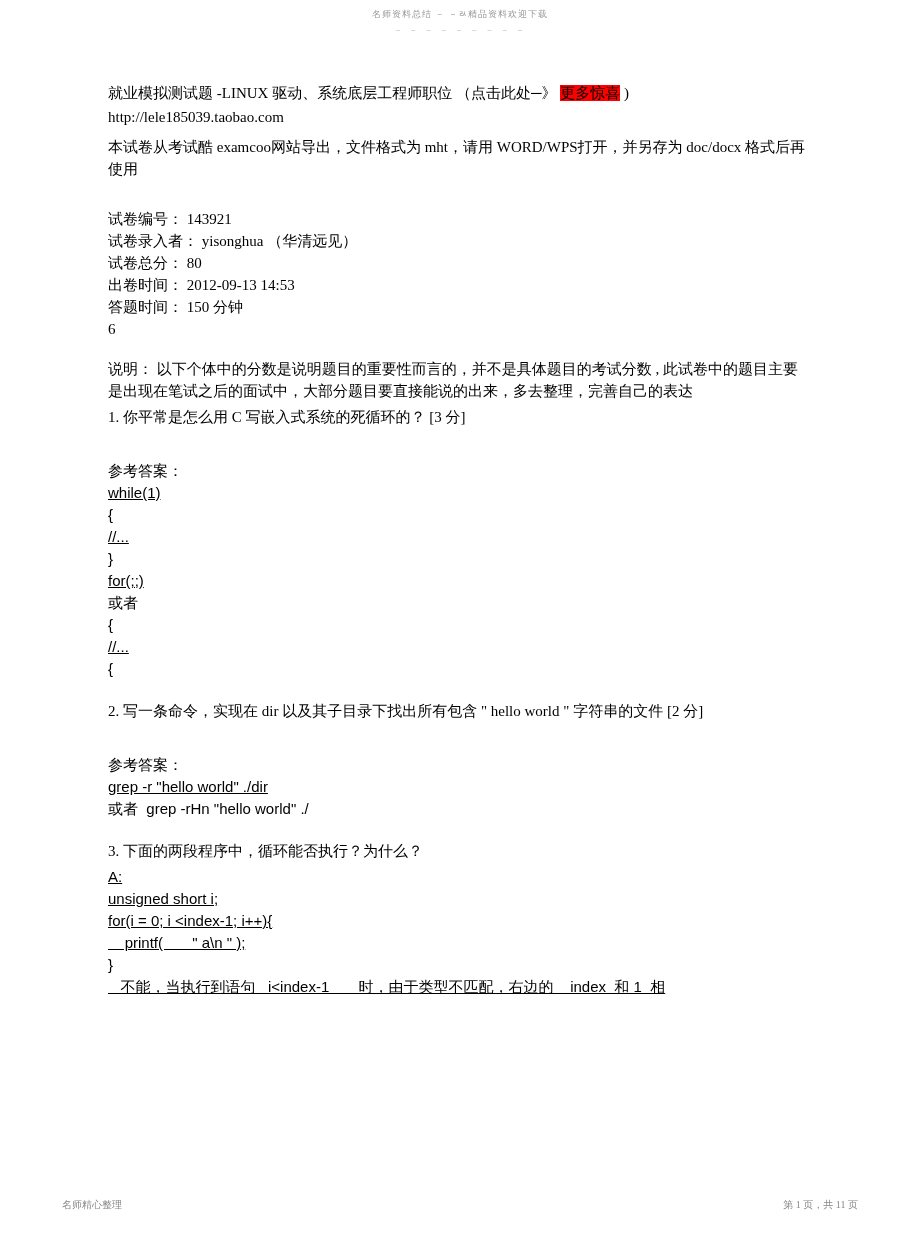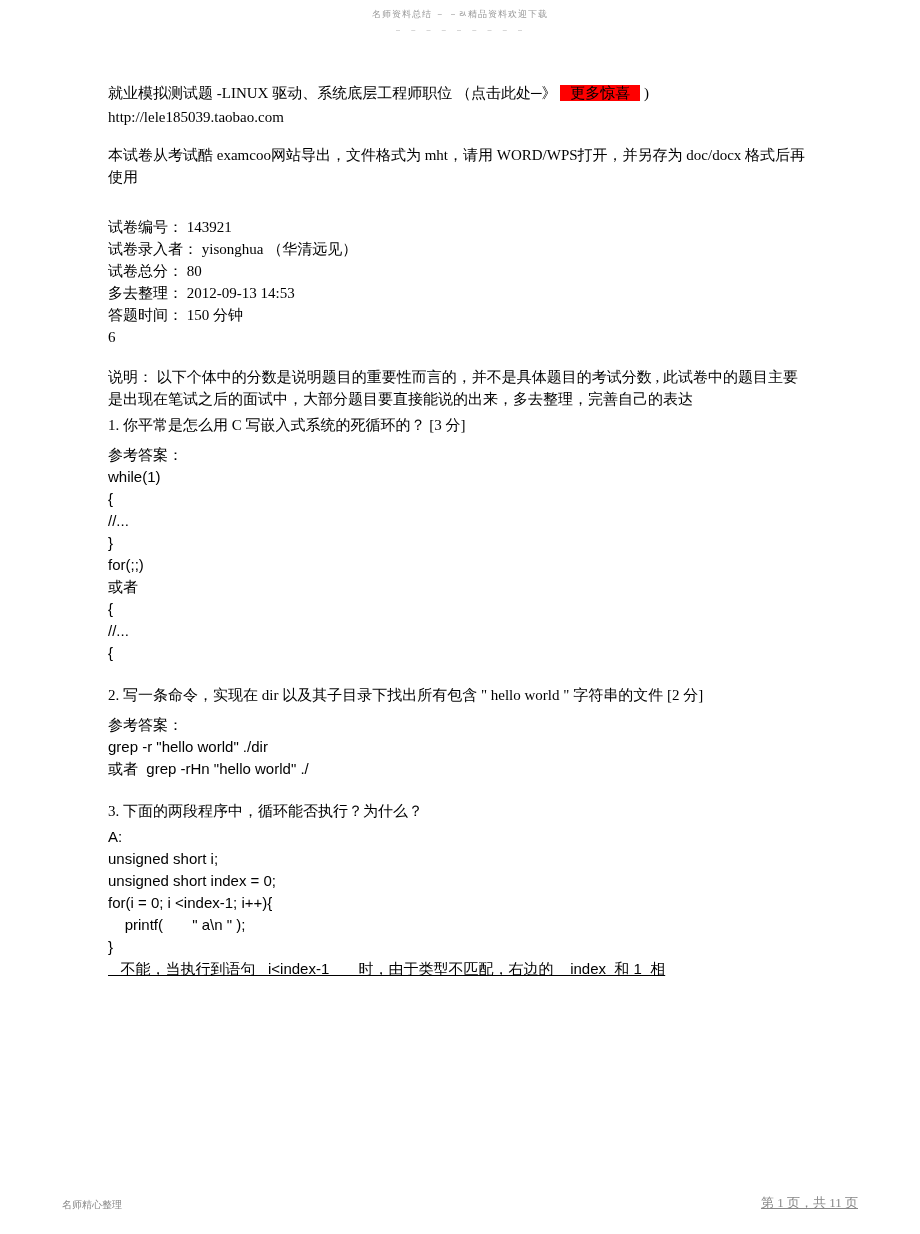--- a/index.html
+++ b/index.html
@@ -38,24 +38,24 @@
     width: 700px;
     font-size: 15px;
     line-height: 22px;
   }
   .title-line {
     margin-bottom: 2px;
   }
   .red-highlight {
     background: #ff0000;
     color: #000;
-    padding: 0 10px;
+    padding: 0 0;
   }
   .url-line {
-    margin-bottom: 16px;
+    margin-bottom: 8px;
   }
   .intro-para {
     margin-bottom: 28px;
   }
   .meta-block {
     margin-bottom: 18px;
   }
   .meta-line {
     line-height: 22px;
   }
@@ -64,48 +64,48 @@
     border-bottom: 1px solid #000;
     width: 56px;
     height: 14px;
     vertical-align: baseline;
     margin: 0 4px;
   }
   .section-para {
     margin-bottom: 4px;
   }
   .answer-block {
-    margin-top: 8px;
+    margin-top: 32px;
     margin-bottom: 20px;
   }
   .ans-line {
     line-height: 22px;
     white-space: pre;
     font-family: "SimSun", "宋体", Arial, sans-serif;
   }
   .mono-ish {
     font-family: Arial, "SimSun", sans-serif;
+    text-decoration: underline;
   }
   .underlined-text {
     text-decoration: underline;
   }
   .footer-left {
     position: absolute;
     bottom: 22px;
     left: 62px;
     font-size: 10px;
     color: #888;
   }
   .footer-right {
     position: absolute;
     bottom: 22px;
     right: 62px;
-    font-size: 13px;
+    font-size: 10px;
     color: #888;
-    text-decoration: underline;
   }
 </style>
 </head>
 <body>
 
 <div class="header-area">
   <span>名师资料总结   －  －ﾭ精品资料欢迎下载</span>
 </div>
 <div class="header-dashes">－ － － － － － － － －</div>
 
@@ -130,21 +130,21 @@
       <span>试卷录入者：</span>
       <span>  </span>
       <span>yisonghua  （华清远见）</span>
     </div>
     <div class="meta-line">
       <span>试卷总分：</span>
       <span>   </span>
       <span>80</span>
     </div>
     <div class="meta-line">
-      <span>多去整理：</span>
+      <span>出卷时间：</span>
       <span>   </span>
       <span>2012-09-13 14:53</span>
     </div>
     <div class="meta-line">
       <span>答题时间：</span>
       <span>   </span>
       <span>150 分钟</span>
     </div>
     <div class="meta-line"> 6</div>
   </div>
@@ -179,21 +179,20 @@
 
   <div class="answer-block">
     <div class="ans-line">参考答案：</div>
     <div class="ans-line mono-ish">grep -r "hello world" ./dir</div>
     <div class="ans-line">或者  grep -rHn "hello world" ./</div>
   </div>
 
   <div class="section-para">3.  下面的两段程序中，循环能否执行？为什么？</div>
   <div class="ans-line mono-ish">A:</div>
   <div class="ans-line mono-ish">unsigned short i;</div>
-  <div class="ans-line mono-ish">unsigned short index = 0;</div>
   <div class="ans-line mono-ish">for(i = 0; i &lt;index-1; i++){</div>
   <div class="ans-line mono-ish">    printf(       " a\n " );</div>
   <div class="ans-line mono-ish">}</div>
   <div class="ans-line underlined-text">   不能，当执行到语句   i&lt;index-1       时，由于类型不匹配，右边的    index  和 1  相</div>
 
 </div>
 
 <div class="footer-left">名师精心整理</div>
 <div class="footer-right">第 1 页，共 11 页</div>
 

